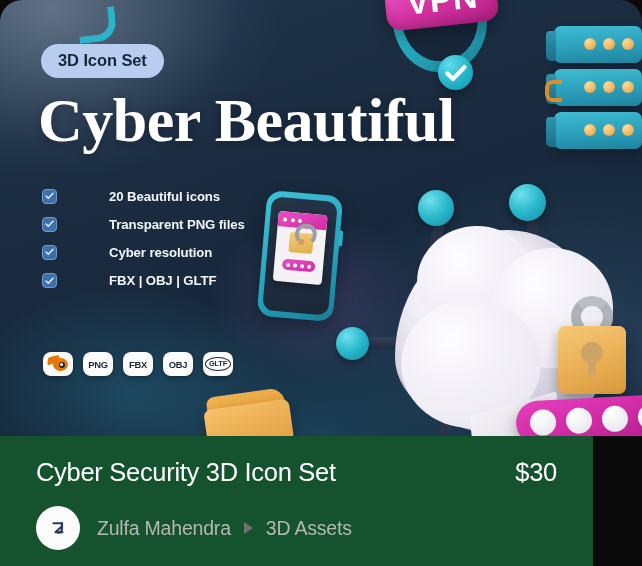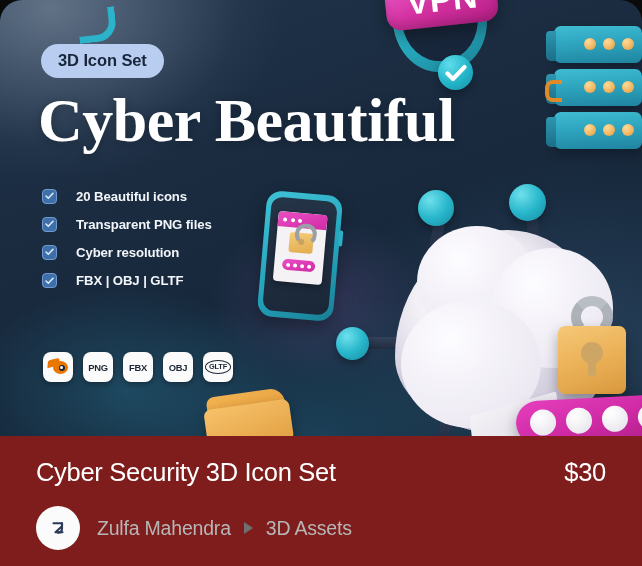--- a/index.html
+++ b/index.html
@@ -86,21 +86,21 @@
     z-index: 20;
   }
   .feature {
     display: flex;
     align-items: center;
     height: 28px;
     margin-bottom: 0px;
   }
   .feature + .feature { margin-top: 0px; }
   .feature { margin-bottom: 0; }
-  .features .feature { height: 28.2px; }
+  .features .feature { height: 28.2px; gap: 33px; }
 
   .cbox {
     width: 15px; height: 15px;
     border-radius: 4px;
     background: #3e6fa8;
     border: 1px solid #6f9ad0;
     display: flex;
     align-items: center;
     justify-content: center;
     flex: 0 0 auto;
@@ -117,21 +117,21 @@
 
   
   .chips {
     position: absolute;
     left: 43px; top: 352px;
     display: flex;
     gap: 10px;
     z-index: 20;
   }
   .chip {
-    width: 30px; height: 30px;
+    width: 30px; height: 24px;
     border-radius: 8px;
     background: #fbfbfb;
     display: flex;
     align-items: center;
     justify-content: center;
     color: #1b2736;
     font-size: 9.4px;
     font-weight: bold;
     letter-spacing: -0.2px;
     box-shadow: 0 2px 5px rgba(0,0,0,0.30);
@@ -413,22 +413,22 @@
   .padlock-key::after {
     content: ""; position: absolute; left: 7px; top: 17px;
     width: 8px; height: 18px; border-radius: 0 0 4px 4px;
     background: #cda665;
   }
 
   
   .info {
     position: absolute;
     left: 0; top: 436px;
-    width: 642px; height: 130px;
-    background: #7f1d1d;
+    width: 593px; height: 130px;
+    background: #14532d;
   }
   .info-row-1 {
     position: absolute;
     left: 36px; right: 36px; top: 22px;
     display: flex;
     align-items: baseline;
     justify-content: space-between;
   }
   .asset-title {
     color: #ffffff;

